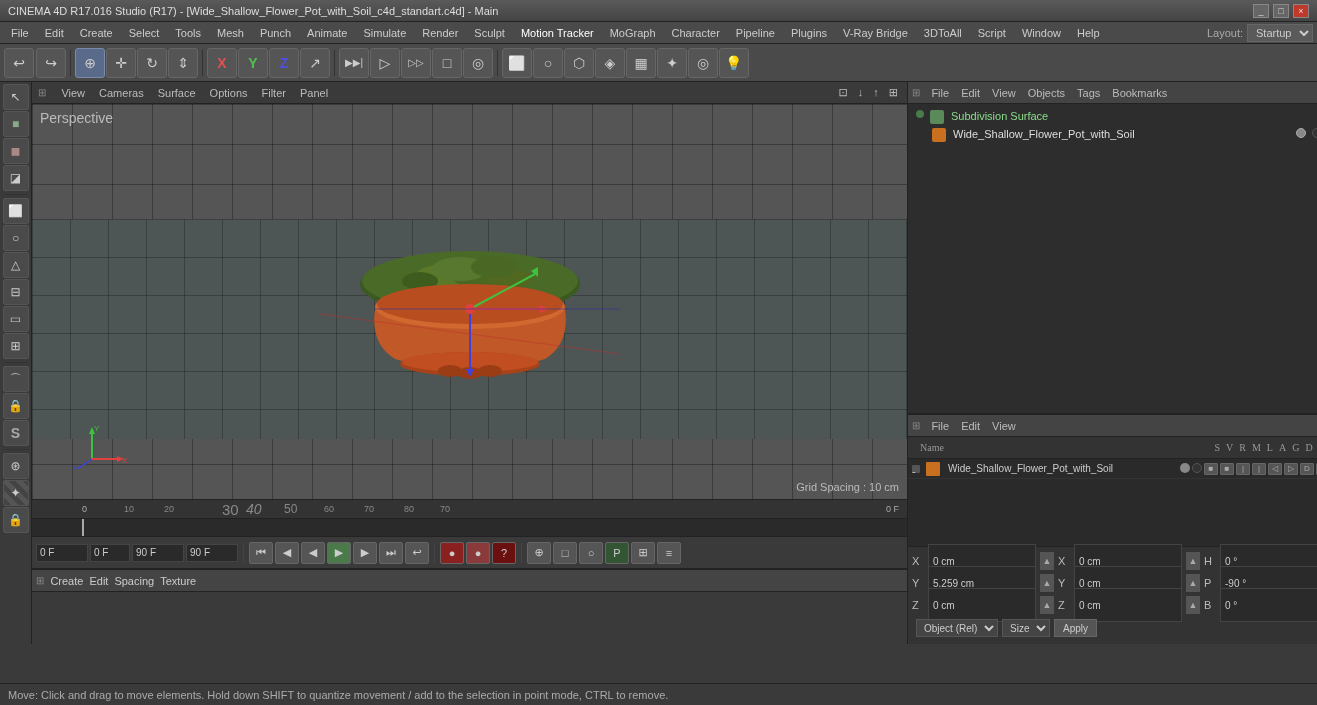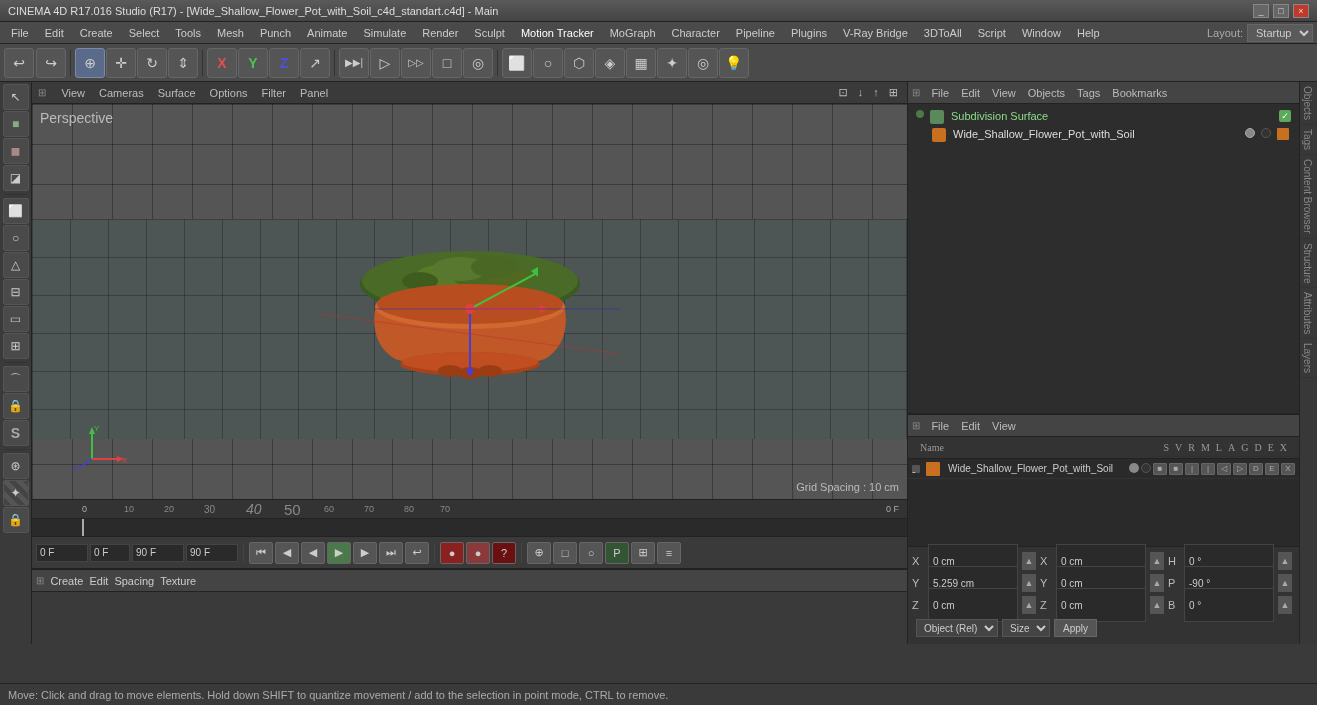--- a/index.html
+++ b/index.html
@@ -334,21 +334,21 @@
     .transform-header { font-size: 11px; color: #aaa; width: 120px; text-align: center; }
     .transform-row {
       display: flex;
       align-items: center;
       gap: 4px;
       height: 20px;
       margin-bottom: 2px;
     }
     .transform-label { width: 12px; font-size: 11px; color: #bbb; }
     .transform-input {
-      width: 90px; height: 18px;
+      width: 108px; height: 18px;
       background: #2a2a2a;
       border: 1px solid #444;
       color: #ccc;
       font-size: 10px;
       padding: 16px 4px;
     }
     .transform-btn-sm {
       width: 14px; height: 18px;
       background: #555;
       border: 1px solid #555;
@@ -664,23 +664,23 @@
           <text x="0" y="52" fill="#4040e0" font-size="7">Z</text>
         </svg>
 
         <div id="grid-spacing">Grid Spacing : 10 cm</div>
       </div>
 
       <div id="timeline-numbers" style="height:20px; background:#333; border-top:1px solid #222; position:relative; display:flex; align-items:center;">
         <div style="position:absolute; left:50px; font-size:9px; color:#aaa;">0</div>
         <div style="position:absolute; left:92px; font-size:9px; color:#888;">10</div>
         <div style="position:absolute; left:132px; font-size:9px; color:#888;">20</div>
-        <div style="position:absolute; left:172px; font-size:10px; color:#888;">30</div>
+        <div style="position:absolute; left:190px; font-size:15px; color:#888;">30</div>
         <div style="position:absolute; left:214px; font-size:14px; color:#888;font-style:italic;">40</div>
-        <div style="position:absolute; left:252px; font-size:15px; color:#888;">50</div>
+        <div style="position:absolute; left:252px; font-size:12px; color:#888;">50</div>
         <div style="position:absolute; left:292px; font-size:9px; color:#888;">60</div>
         <div style="position:absolute; left:332px; font-size:9px; color:#888;">70</div>
         <div style="position:absolute; left:372px; font-size:9px; color:#888;">80</div>
         <div style="position:absolute; left:408px; font-size:9px; color:#888;">70</div>
         <div style="position:absolute; right:8px; font-size:9px; color:#aaa;">0 F</div>
       </div>
 
       <div style="height:18px; background:#2a2a2a; display:flex; align-items:center; border-bottom:1px solid #222; position:relative;">
         <div style="position:absolute; left:50px; top:0; width:2px; height:100%; background:#aaa;"></div>
       </div>

